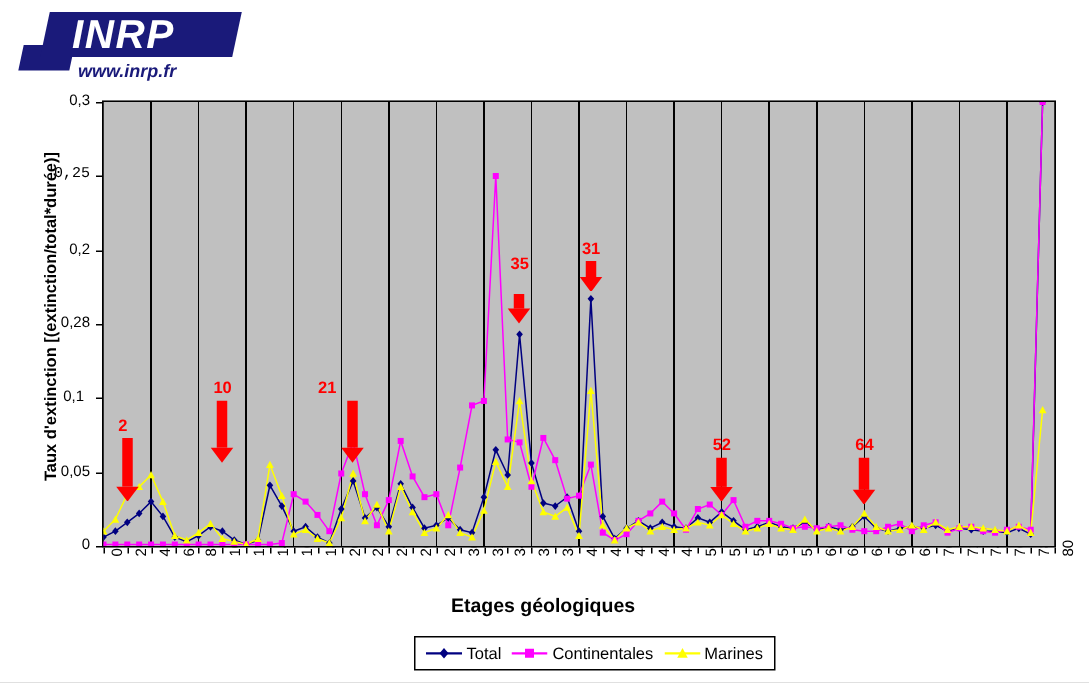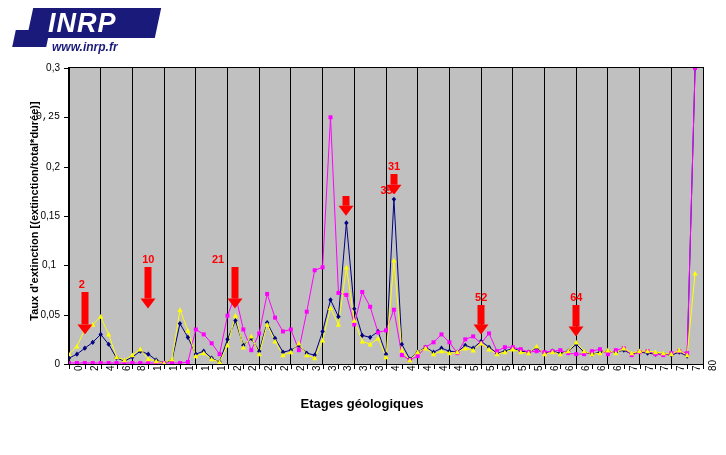--- a/index.html
+++ b/index.html
@@ -75,21 +75,21 @@
   <div class="ylabel">Taux d'extinction [(extinction/total*durée)]</div>
   <div class="xlabel">Etages géologiques</div>
 
   <div id="yaxis-ticks">
       <div class="ytick-lbl" style="left: 14px; top: 359px;">0</div>
       <div class="ytick-mark" style="left: 64px; top: 364px;"></div>
       <div class="ytick-lbl" style="left: 14px; top: 309.667px;">0,05</div>
       <div class="ytick-mark" style="left: 64px; top: 314.667px;"></div>
       <div class="ytick-lbl" style="left: 10px; top: 260.333px;">0,1</div>
       <div class="ytick-mark" style="left: 64px; top: 265.333px;"></div>
-      <div class="ytick-lbl" style="left: 14px; top: 211px;">0,15</div>
+      <div class="ytick-lbl" style="left: 14px; top: 211px;">0,28</div>
       <div class="ytick-mark" style="left: 64px; top: 216px;"></div>
       <div class="ytick-lbl" style="left: 14px; top: 161.667px;">0,2</div>
       <div class="ytick-mark" style="left: 64px; top: 166.667px;"></div>
       <div class="ytick-lbl" style="left: 14px; top: 112.333px; font-family: Liberation Mono, monospace;">0,25</div>
       <div class="ytick-mark" style="left: 64px; top: 117.333px;"></div>
       <div class="ytick-lbl" style="left: 14px; top: 63px;">0,3</div>
       <div class="ytick-mark" style="left: 64px; top: 68px;"></div>
     </div>
   <div id="xaxis-ticks">
       <div class="xtick-mark" style="left: 69px; top: 365px;"></div>
@@ -458,32 +458,55 @@
       <div class="anno-num" style="left: 142.25px; top: 253.307px;">10</div>
       <div class="anno" style="left: 224.425px; top: 267.307px; width: 22px; height: 41.44px;"><svg width="22" height="41.44">
           <rect x="7.5" y="0" width="7" height="31.439999999999998" fill="#ff0000"></rect>
           <path d="M3.5 31.439999999999998 L18.5 31.439999999999998 L11 41.44 Z" fill="#ff0000"></path>
         </svg></div>
       <div class="anno-num" style="left: 212px; top: 253.307px;">21</div>
       <div class="anno" style="left: 335.375px; top: 196.267px; width: 22px; height: 19.7333px;"><svg width="22" height="19.73333333333335">
           <rect x="7.5" y="0" width="7" height="9.733333333333348" fill="#ff0000"></rect>
           <path d="M3.5 9.733333333333348 L18.5 9.733333333333348 L11 19.73333333333335 Z" fill="#ff0000"></path>
         </svg></div>
-      <div class="anno-num" style="left: 340.375px; top: 184px; margin-left: 40px;">35</div>
+      <div class="anno-num" style="left: 340.375px; top: 170px;">35</div>
       <div class="anno" style="left: 382.925px; top: 173.573px; width: 22px; height: 20.72px;"><svg width="22" height="20.720000000000027">
           <rect x="7.5" y="0" width="7" height="10.720000000000027" fill="#ff0000"></rect>
           <path d="M3.5 10.720000000000027 L18.5 10.720000000000027 L11 20.720000000000027 Z" fill="#ff0000"></path>
         </svg></div>
       <div class="anno-num" style="left: 387.925px; top: 159.573px;">31</div>
       <div class="anno" style="left: 470.1px; top: 304.8px; width: 22px; height: 29.6px;"><svg width="22" height="29.599999999999966">
           <rect x="7.5" y="0" width="7" height="19.599999999999966" fill="#ff0000"></rect>
           <path d="M3.5 19.599999999999966 L18.5 19.599999999999966 L11 29.599999999999966 Z" fill="#ff0000"></path>
         </svg></div>
       <div class="anno-num" style="left: 475.1px; top: 290.8px;">52</div>
       <div class="anno" style="left: 565.2px; top: 304.8px; width: 22px; height: 31.5733px;"><svg width="22" height="31.573333333333323">
           <rect x="7.5" y="0" width="7" height="21.573333333333323" fill="#ff0000"></rect>
           <path d="M3.5 21.573333333333323 L18.5 21.573333333333323 L11 31.573333333333323 Z" fill="#ff0000"></path>
         </svg></div>
       <div class="anno-num" style="left: 570.2px; top: 290.8px;">64</div>
     </div>
 
+  <div class="legend">
+    <div class="lg-item">
+      <svg width="24" height="11">
+        <line x1="0" y1="5.5" x2="24" y2="5.5" stroke="#000080" stroke-width="1.5"></line>
+        <path d="M12 2 L15 5.5 L12 9 L9 5.5 Z" fill="#000080"></path>
+      </svg>
+      <span class="lg-lbl">Total</span>
+    </div>
+    <div class="lg-item">
+      <svg width="24" height="11">
+        <line x1="0" y1="5.5" x2="24" y2="5.5" stroke="#ff00ff" stroke-width="1.5"></line>
+        <rect x="9" y="2.5" width="6" height="6" fill="#ff00ff"></rect>
+      </svg>
+      <span class="lg-lbl">Continentales</span>
+    </div>
+    <div class="lg-item">
+      <svg width="24" height="11">
+        <line x1="0" y1="5.5" x2="24" y2="5.5" stroke="#ffff00" stroke-width="1.5"></line>
+        <path d="M12 2 L15.5 8.5 L8.5 8.5 Z" fill="#ffff00"></path>
+      </svg>
+      <span class="lg-lbl">Marines</span>
+    </div>
+  </div>
 
 </div>
 
 </body></html>

